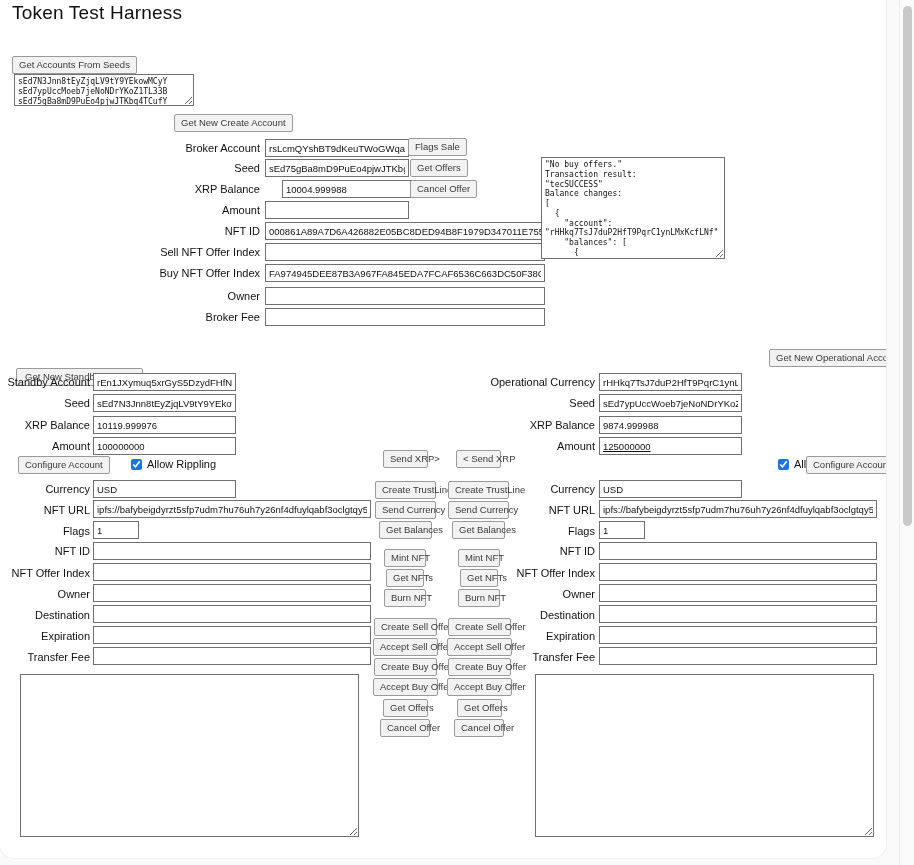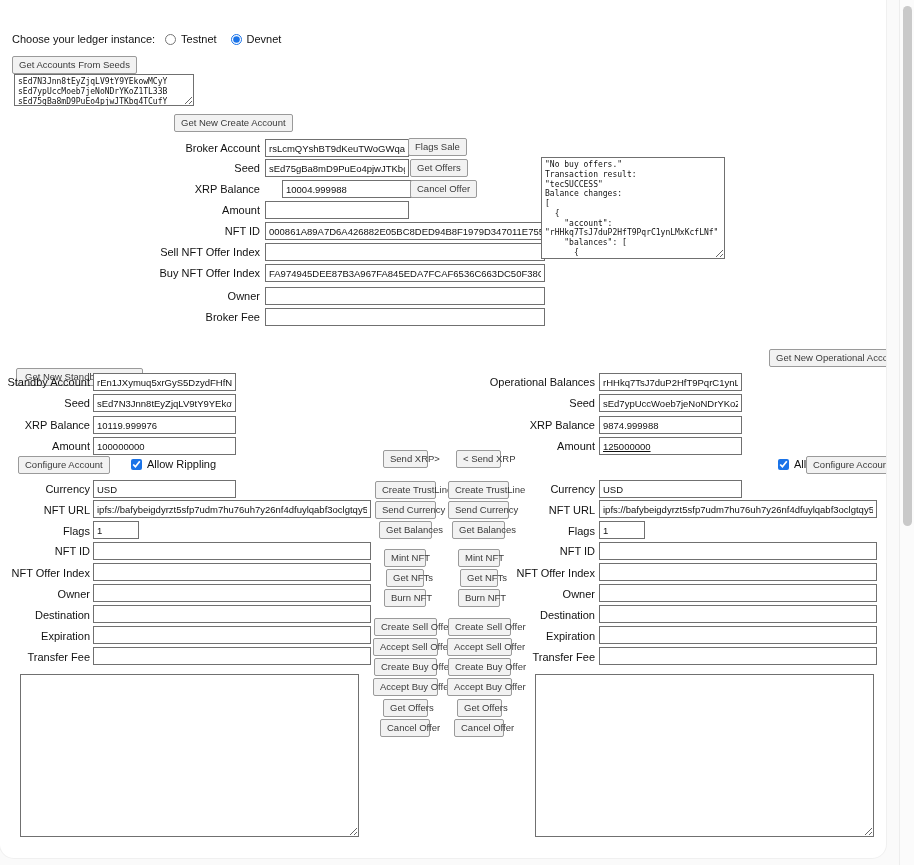--- a/index.html
+++ b/index.html
@@ -134,32 +134,22 @@
 
   .chk-row { position: absolute; display: flex; align-items: center; margin-left: 41px; }
   .chk-row span.ctext { margin-left: 5px; font-size: 11px; }
 </style>
 </head>
 <body>
 
 <div class="page">
  <div class="inner">
 
-
-  <div class="ledger-row">
-    <span class="lbl">Choose your ledger instance:</span>
-    <label class="radio-opt">
-      <input type="radio" name="ledger" style="">
-      <span>Testnet</span>
-    </label>
-    <label class="radio-opt">
-      <input type="radio" name="ledger" checked="" style="">
-      <span>Devnet</span>
-    </label>
-  </div>
+  <h1 class="title">Token Test Harness</h1>
+
 
   <button class="btn abs" style="left:12px; top:56px;">Get Accounts From Seeds</button>
 
   <textarea class="ta abs" style="left: 14px; top: 74px; width: 180px; height: 32px;">sEd7N3Jnn8tEyZjqLV9tY9YEkowMCyY
 sEd7ypUccMoeb7jeNoNDrYKoZ1TL33B
 sEd75gBa8mD9PuEo4pjwJTKbg4TCufY</textarea>
 
   <button class="btn abs" style="left:174px; top:114px;">Get New Create Account</button>
 
   <div class="lblR" style="left:100px; top:142px; width:160px;">Broker Account</div>
@@ -249,21 +239,21 @@
   <div class="lblR" style="left:0px; top:630px; width:90px;">Expiration</div>
   <input class="txt abs" style="left: 93px; top: 626px; width: 270px;" value="">
 
   <div class="lblR" style="left:0px; top:651px; width:90px;">Transfer Fee</div>
   <input class="txt abs" style="left: 93px; top: 647px; width: 270px;" value="">
 
   <textarea class="ta abs" style="left: 20px; top: 674px; width: 339px; height: 163px;"></textarea>
 
   <button class="btn abs" style="left:769px; top:349px;">Get New Operational Account</button>
 
-  <div class="lblR" style="left:480px; top:376px; width:115px;">Operational Balances</div>
+  <div class="lblR" style="left:480px; top:376px; width:115px;">Operational Currency</div>
   <input class="txt abs" style="left: 599px; top: 373px; width: 135px;" value="rHHkq7TsJ7duP2HfT9PqrC1ynLMxKcfLNf">
 
   <div class="lblR" style="left:480px; top:397px; width:115px;">Seed</div>
   <input class="txt abs" style="left: 599px; top: 394px; width: 135px;" value="sEd7ypUccWoeb7jeNoNDrYKoZ1TL33B">
 
   <div class="lblR" style="left:480px; top:419px; width:115px;">XRP Balance</div>
   <input class="txt abs" style="left: 599px; top: 416px; width: 135px;" value="9874.999988">
 
   <div class="lblR" style="left:480px; top:440px; width:115px;">Amount</div>
   <input class="txt abs" style="left: 599px; top: 437px; width: 135px; text-decoration: underline;" value="125000000">

